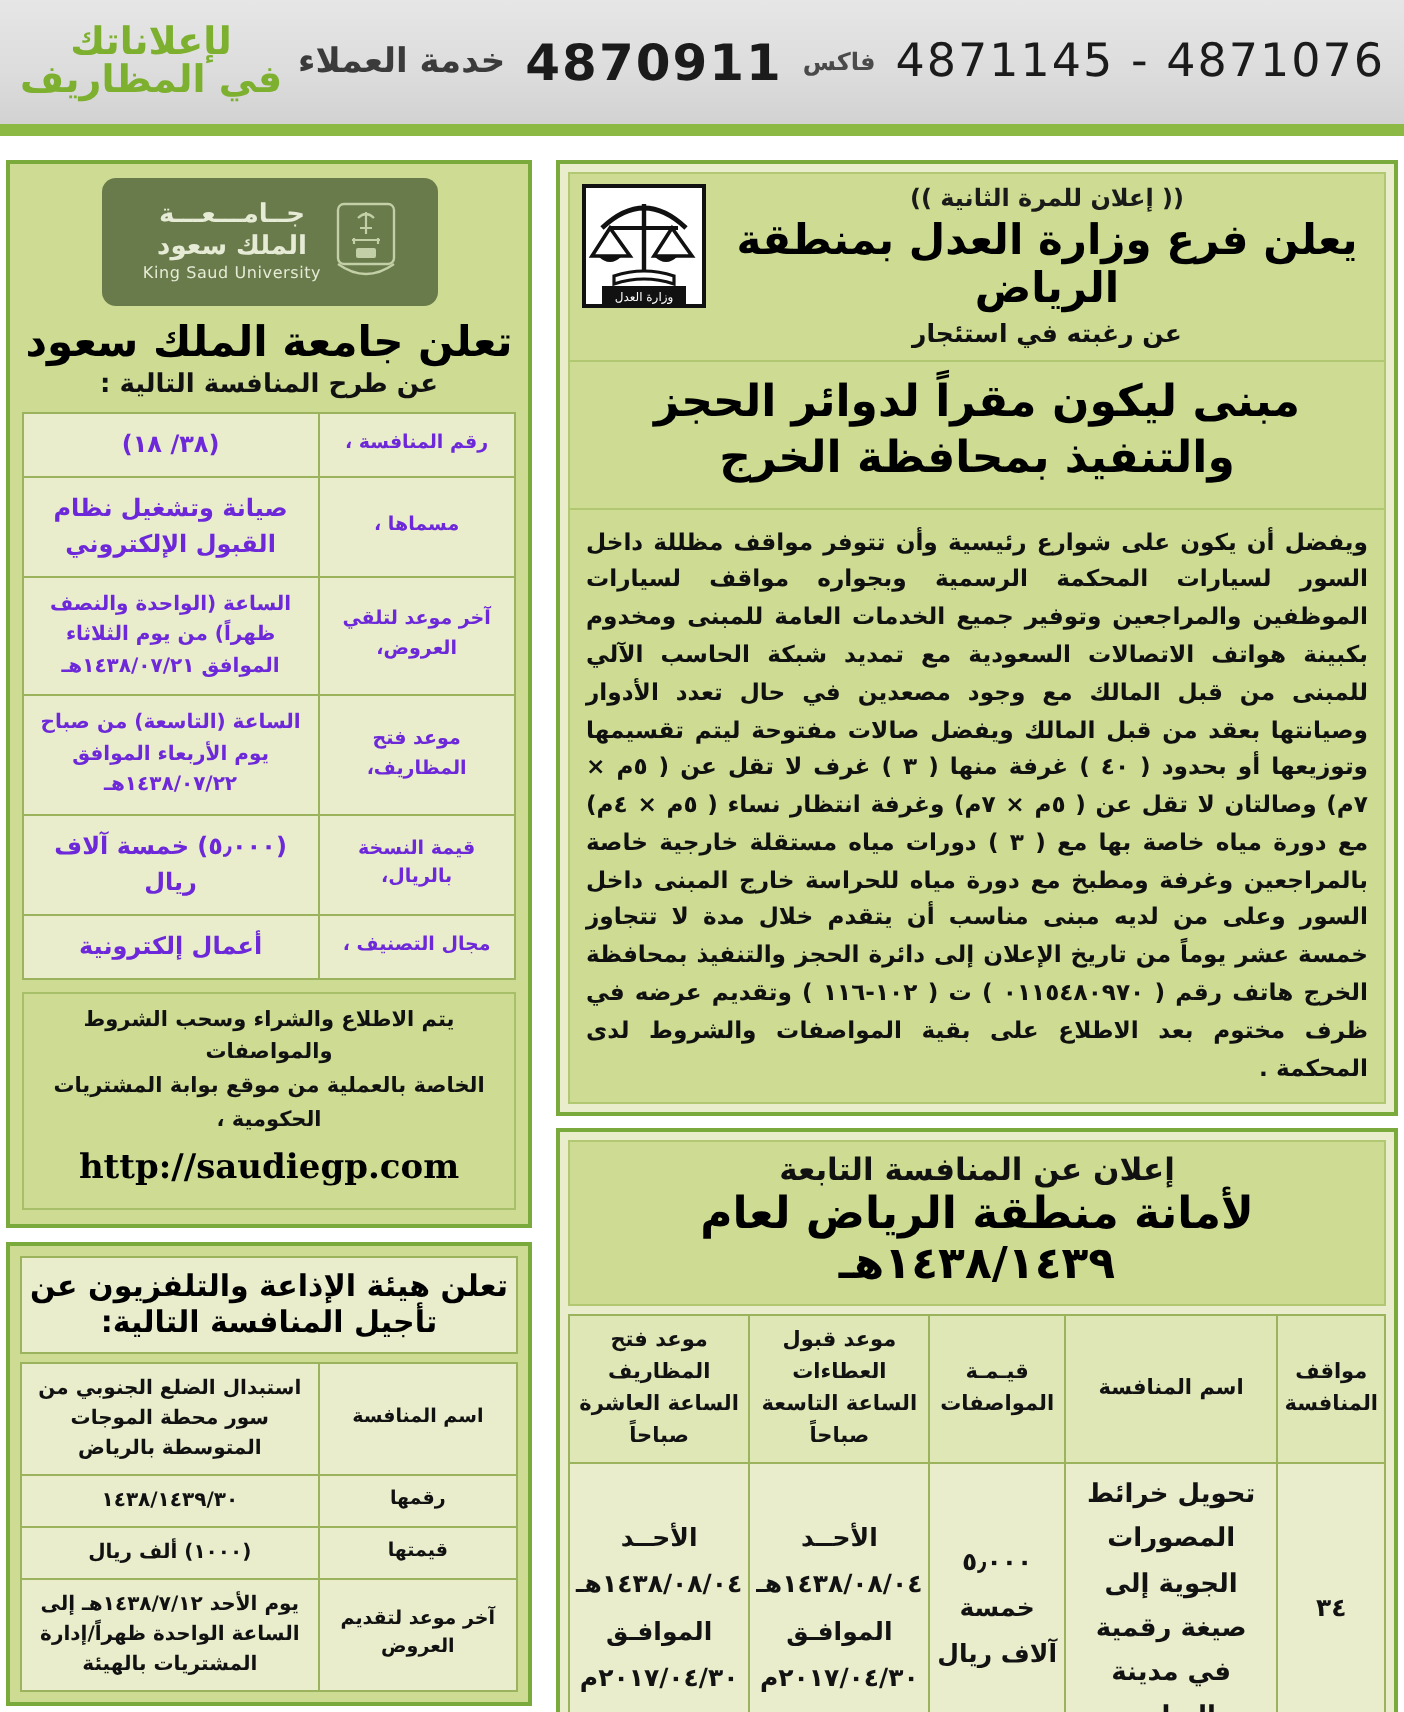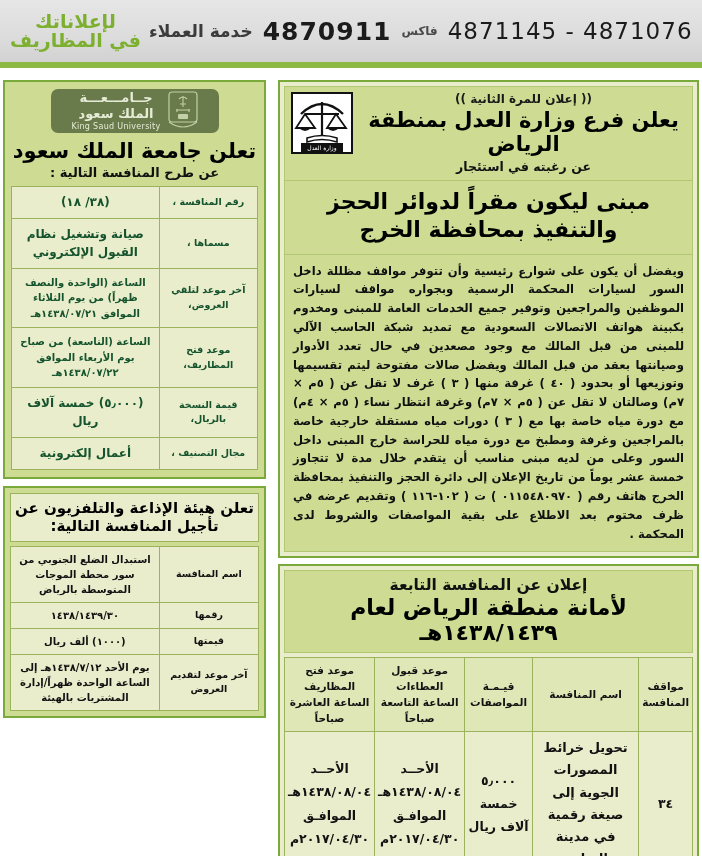--- a/index.html
+++ b/index.html
@@ -76,34 +76,34 @@
     border: 1px solid #9bb35c; text-align: center; vertical-align: middle;
     color: #121212; padding: 5px 3px; margin-top: 33px;
   }
   table.ram-tbl th { font-size: 10.5px; font-weight: bold; line-height: 1.5; height: 56px; background: #dfe7b6; }
   table.ram-tbl td { font-size: 12.5px; font-weight: bold; line-height: 1.85; }
   table.ram-tbl td.name { font-size: 13px; line-height: 1.7; }
 
   
   .ksu { border: 2px solid #7aa93c; background: #cddc92; padding: 6px 6px 7px 6px; }
   .ksu-logo {
-    width: 168px; height: 44px; margin: 1px auto 6px auto;
+    width: 168px; height: 64px; margin: 1px auto 6px auto;
     background: #697a4b; border-radius: 7px;
     display: flex; flex-direction: row-reverse; align-items: center;
     justify-content: center; gap: 7px; padding: 0 8px;
   }
   .ksu-logo-txt { text-align: center; color: #e6ebd6; }
   .ksu-ar1 { font-size: 13px; letter-spacing: 3px; font-weight: bold; line-height: 1.15; }
   .ksu-ar2 { font-size: 13px; letter-spacing: 1px; font-weight: bold; line-height: 1.2; }
   .ksu-en { font-size: 8px; letter-spacing: 0.3px; margin-top: 1px; }
   .ksu-h1 { text-align: center; font-size: 21px; font-weight: bold; color: #000; }
   .ksu-h2 { text-align: center; font-size: 13px; font-weight: bold; color: #111; margin: 2px 0 6px 0; }
   table.ksu-tbl { width: 100%; border-collapse: collapse; background: #e9edcb; }
   table.ksu-tbl td {
-    border: 1px solid #9bb35c; vertical-align: middle; color: #14532d;
+    border: 1px solid #9bb35c; vertical-align: middle; color: #6d28d9;
     padding: 6px 5px; line-height: 1.55;
   }
   table.ksu-tbl td.lbl { width: 40%; text-align: center; font-size: 9.5px; font-weight: bold; }
   table.ksu-tbl td.val { text-align: center; font-size: 12px; font-weight: bold; }
   table.ksu-tbl td.val.small { font-size: 10px; }
   .ksu-note {
     margin-top: 6px; background: #cddc92; border: 1px solid #a8bf6a;
     text-align: center; padding: 5px 6px 6px 6px;
     font-size: 10.5px; font-weight: bold; color: #111; line-height: 1.6;
   }
@@ -181,20 +181,25 @@
             <tr>
               <td class="lbl">قيمة النسخة بالريال،</td>
               <td class="val">(٥٫٠٠٠) خمسة آلاف ريال</td>
             </tr>
             <tr>
               <td class="lbl">مجال التصنيف ،</td>
               <td class="val">أعمال إلكترونية</td>
             </tr>
           </tbody>
         </table>
+        <div class="ksu-note">
+          <div>يتم الاطلاع والشراء وسحب الشروط والمواصفات</div>
+          <div>الخاصة بالعملية من موقع بوابة المشتريات الحكومية ،</div>
+          <div class="ksu-url">http://saudiegp.com</div>
+        </div>
       </div>
 
       <div class="bc">
         <div class="bc-h">تعلن هيئة الإذاعة والتلفزيون عن تأجيل المنافسة التالية:</div>
         <table class="bc-tbl">
           <tbody>
             <tr>
               <td class="lbl">اسم المنافسة</td>
               <td class="val">استبدال الضلع الجنوبي من سور محطة الموجات المتوسطة بالرياض</td>
             </tr>

